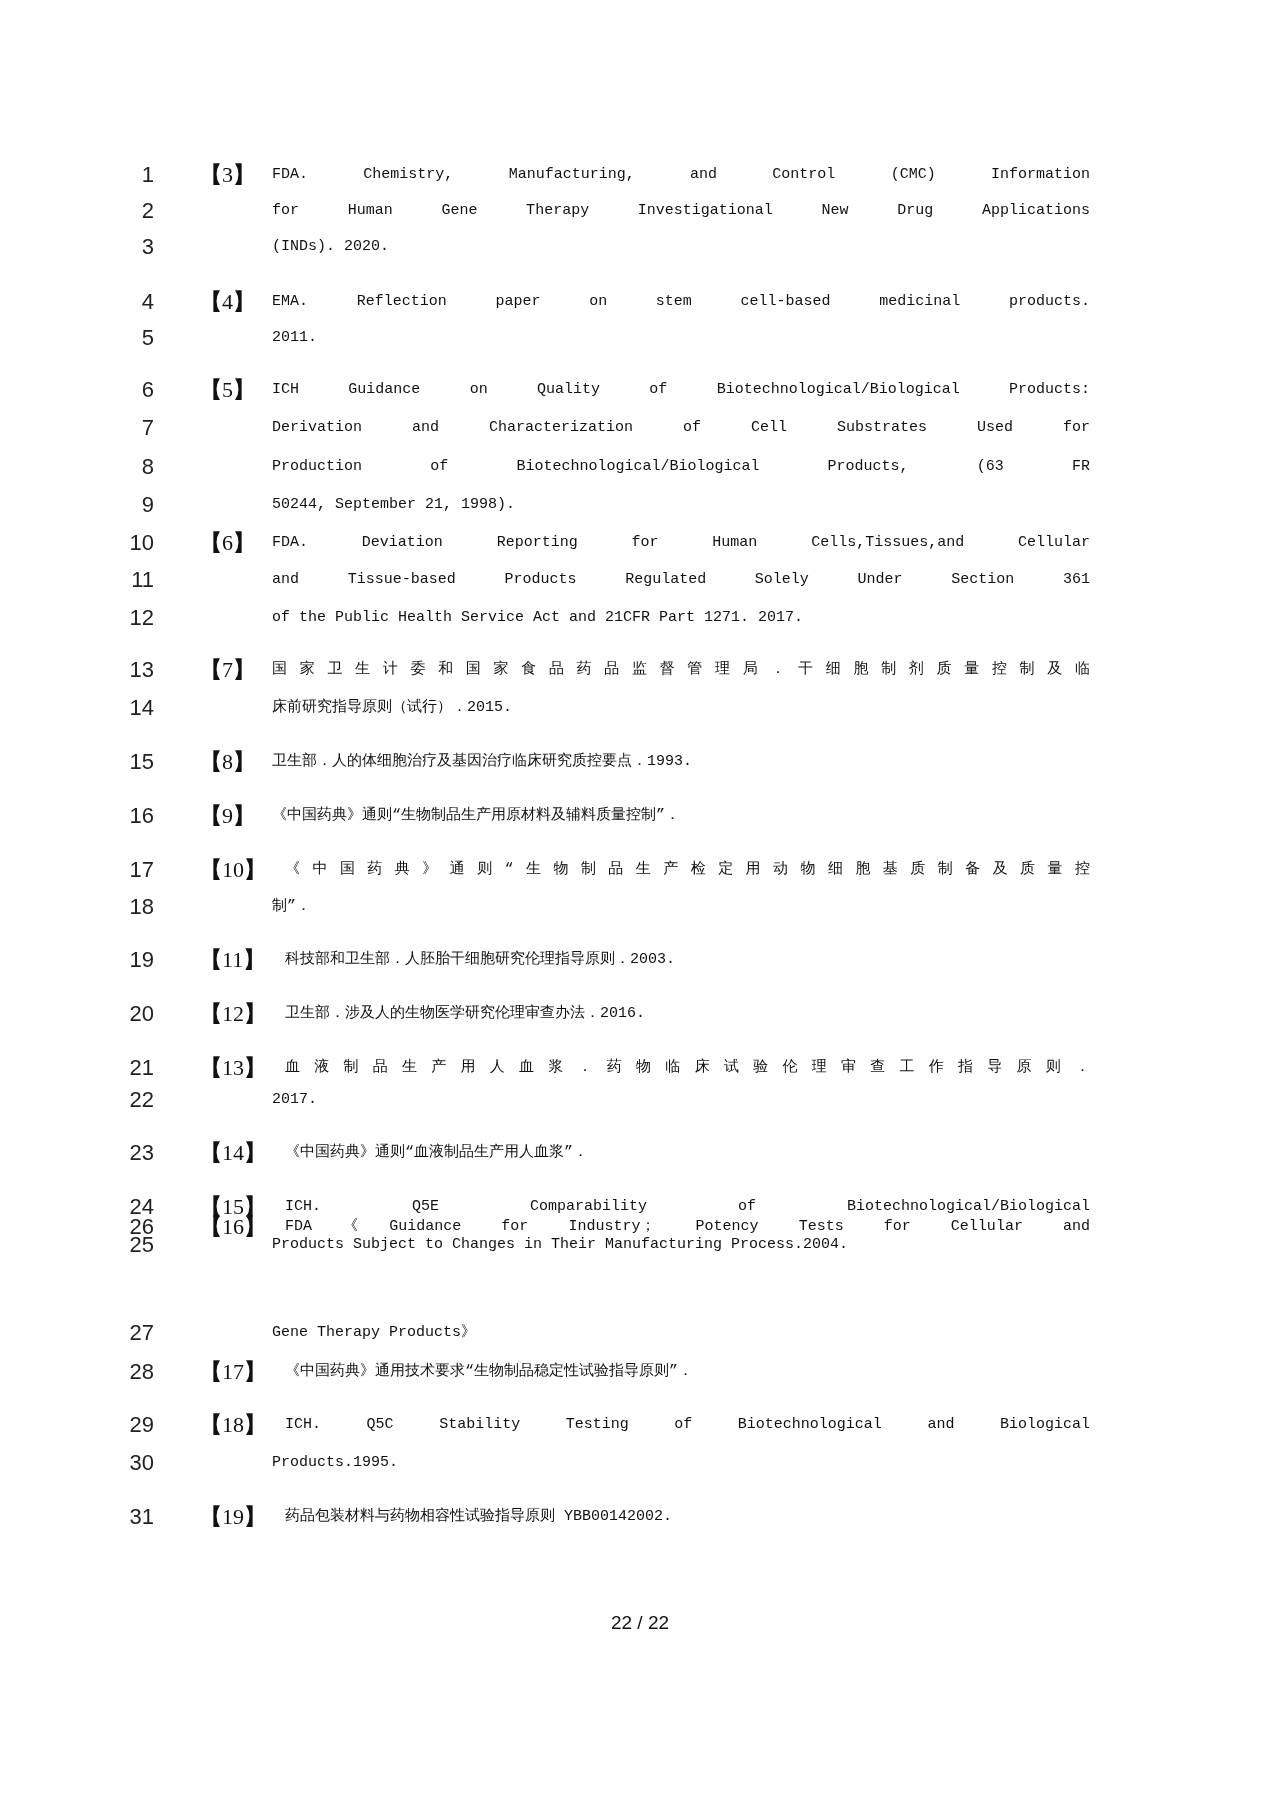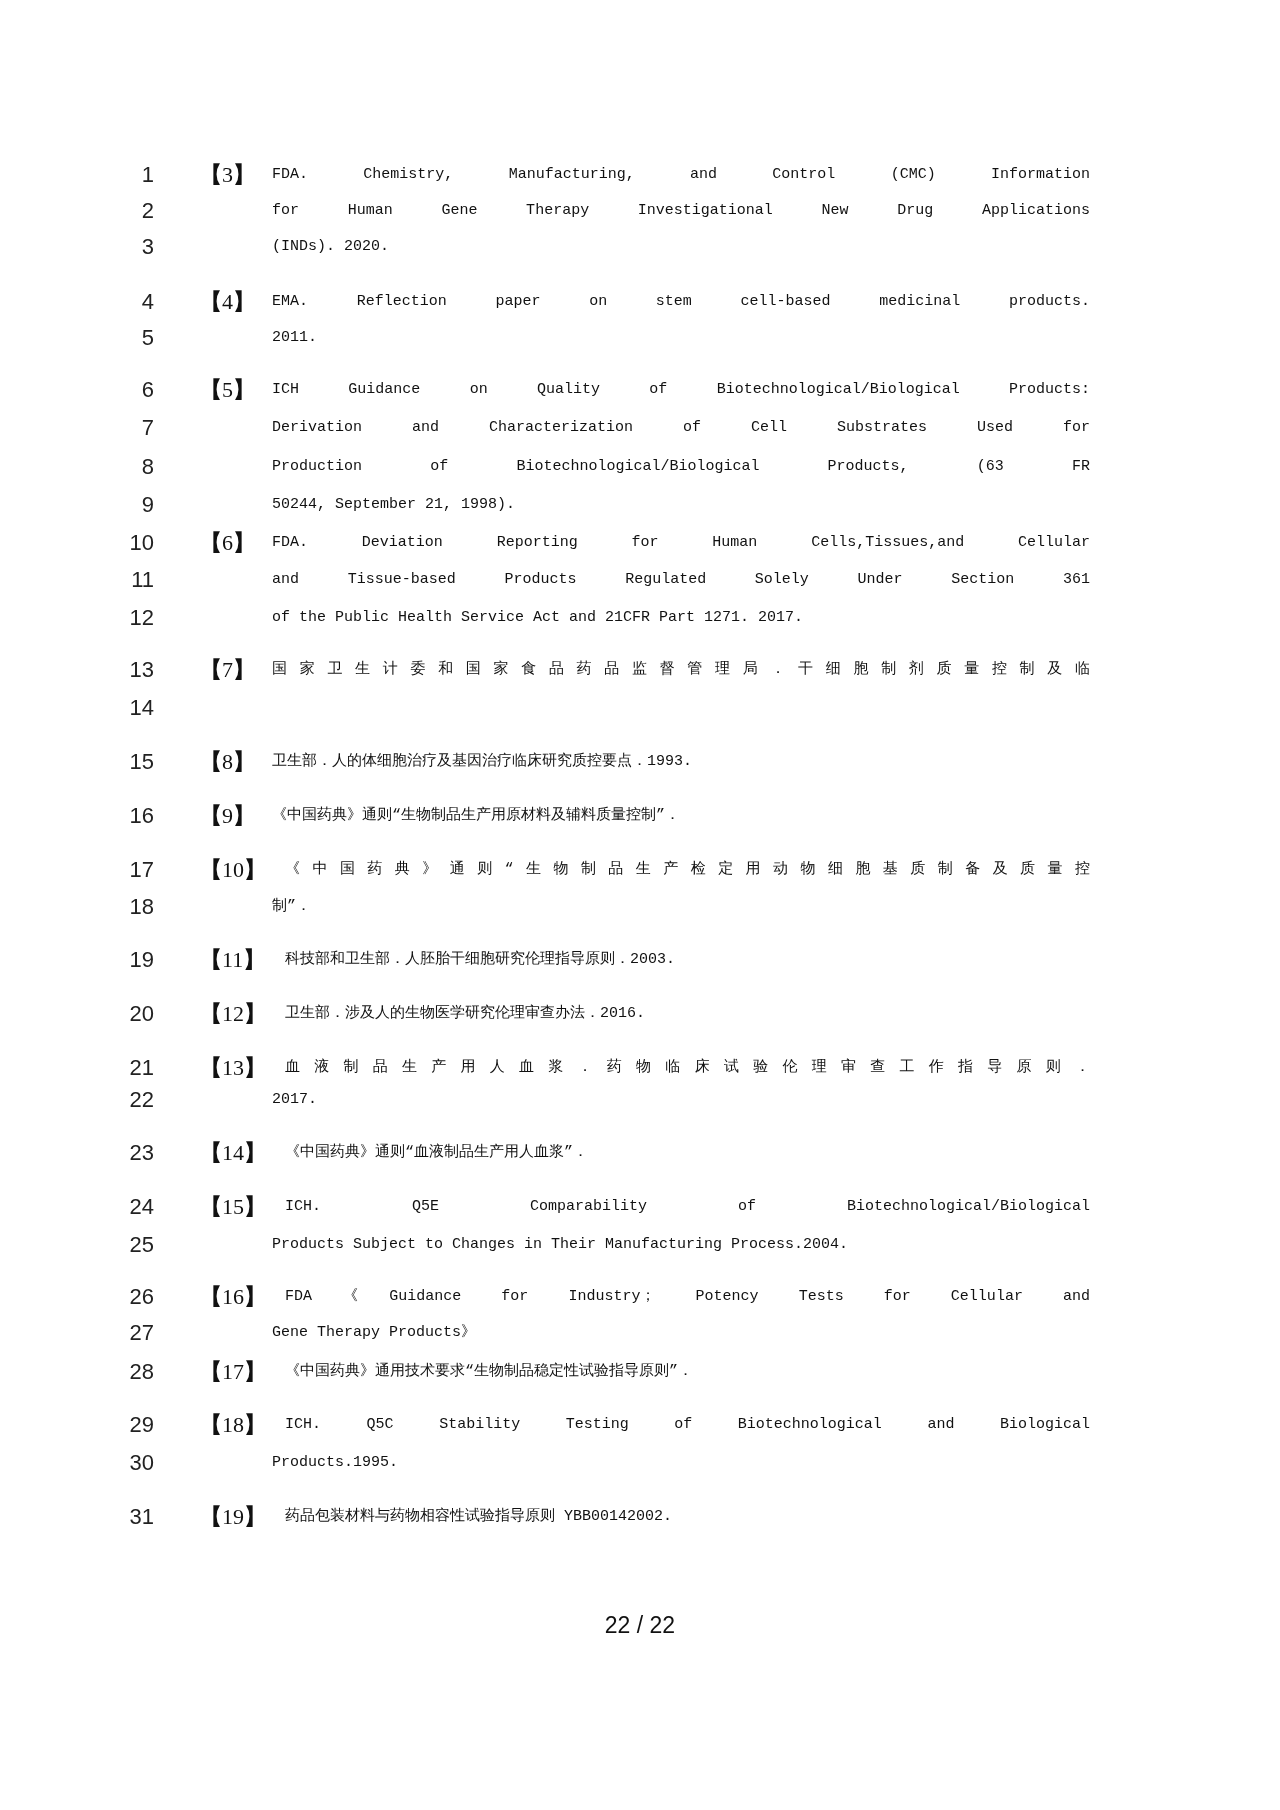--- a/index.html
+++ b/index.html
@@ -10,21 +10,21 @@
   .lno { position: absolute; left: 110px; width: 44px; text-align: right; top: 0;
          font-family: "Liberation Sans", "DejaVu Sans", sans-serif; font-size: 22px; line-height: 36px; color: #222; }
   .tag { position: absolute; left: 200px; top: 0; font-size: 22px; line-height: 36px; font-weight: bold;
          font-family: "Liberation Serif", "DejaVu Serif", serif; white-space: nowrap; }
   .tag .num { font-weight: normal; }
   .txt { position: absolute; left: 272px; width: 818px; top: 0; font-size: 15px; line-height: 36px;
          white-space: nowrap; overflow: visible; font-family: Liberation Mono, monospace; }
   .txt.shift { left: 285px; width: 805px; }
   .txt.just { text-align: justify; text-align-last: justify; white-space: normal; height: 36px; overflow: hidden; }
   .pageno { position: absolute; left: 0; width: 1280px; top: 1612px; text-align: center;
-            font-family: "Liberation Sans", "DejaVu Sans", sans-serif; font-size: 23px; color: #111; }
+            font-family: "Liberation Sans", "DejaVu Sans", sans-serif; font-size: 19px; color: #111; }
 </style>
 </head>
 <body>
 
 <div class="page">
   <div id="refs">
       <div class="line" style="top: 157px;">
         <span class="lno">1</span>
         <span class="tag"><span>【</span><span class="num">3</span><span>】</span></span>
         <span class="txt just">FDA. Chemistry, Manufacturing, and Control (CMC) Information</span>
@@ -76,20 +76,21 @@
         <span class="lno">12</span>
         <span class="txt">of the Public Health Service Act and 21CFR Part 1271. 2017.</span>
       </div>
       <div class="line" style="top: 652px;">
         <span class="lno">13</span>
         <span class="tag"><span>【</span><span class="num">7</span><span>】</span></span>
         <span class="txt just">国家卫生计委和国家食品药品监督管理局．干细胞制剂质量控制及临</span>
       </div>
       <div class="line" style="top: 690px;">
         <span class="lno">14</span>
+        <span class="txt">床前研究指导原则（试行）．2015.</span>
       </div>
       <div class="line" style="top: 744px;">
         <span class="lno">15</span>
         <span class="tag"><span>【</span><span class="num">8</span><span>】</span></span>
         <span class="txt">卫生部．人的体细胞治疗及基因治疗临床研究质控要点．1993.</span>
       </div>
       <div class="line" style="top: 798px;">
         <span class="lno">16</span>
         <span class="tag"><span>【</span><span class="num">9</span><span>】</span></span>
         <span class="txt">《中国药典》通则“生物制品生产用原材料及辅料质量控制”．</span>
@@ -129,21 +130,21 @@
       </div>
       <div class="line" style="top: 1189px;">
         <span class="lno">24</span>
         <span class="tag"><span>【</span><span class="num">15</span><span>】</span></span>
         <span class="txt just shift">ICH. Q5E Comparability of Biotechnological/Biological</span>
       </div>
       <div class="line" style="top: 1227px;">
         <span class="lno">25</span>
         <span class="txt">Products Subject to Changes in Their Manufacturing Process.2004.</span>
       </div>
-      <div class="line" style="top: 1279px;">
+      <div class="line" style="top: 1209px;">
         <span class="lno">26</span>
         <span class="tag"><span>【</span><span class="num">16</span><span>】</span></span>
         <span class="txt just shift">FDA《Guidance for Industry； Potency Tests for Cellular and</span>
       </div>
       <div class="line" style="top: 1315px;">
         <span class="lno">27</span>
         <span class="txt">Gene Therapy Products》</span>
       </div>
       <div class="line" style="top: 1354px;">
         <span class="lno">28</span>

